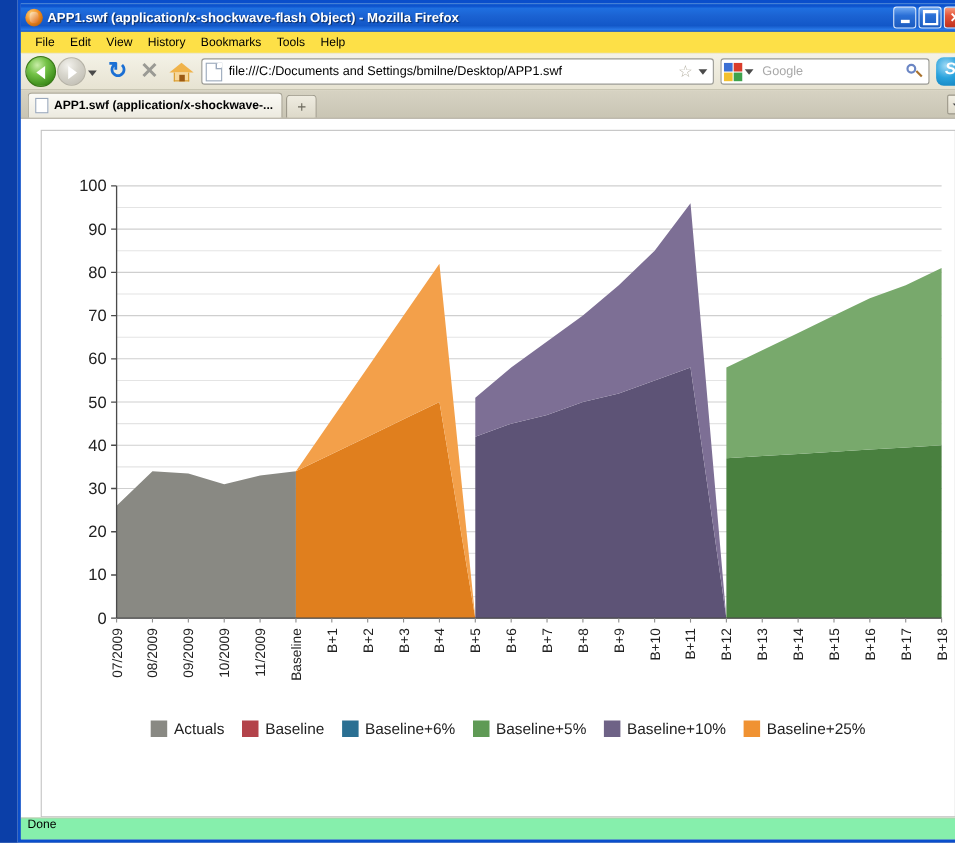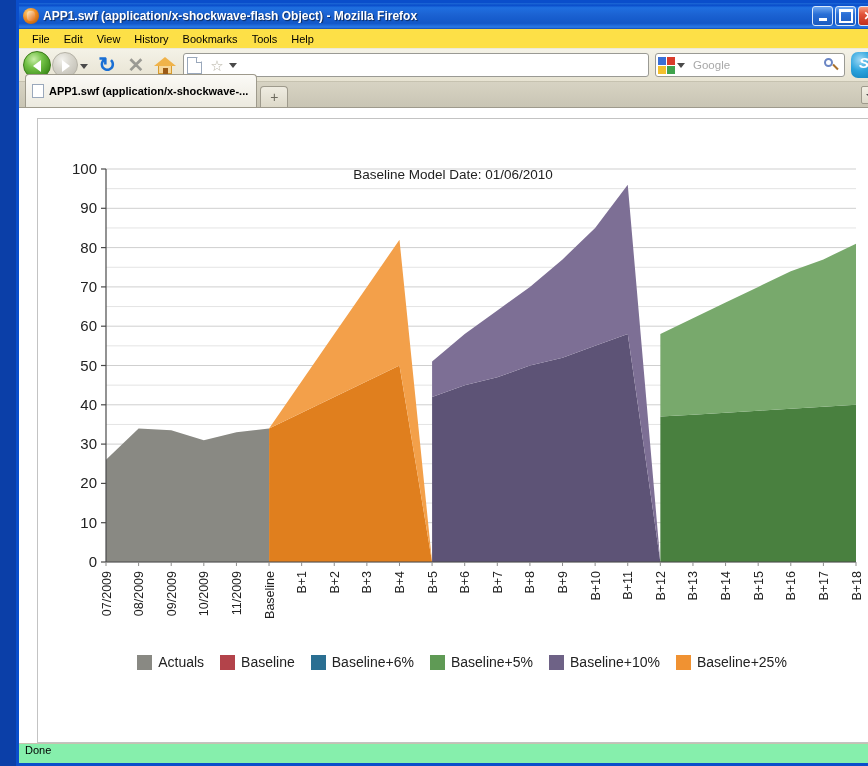--- a/index.html
+++ b/index.html
@@ -268,21 +268,21 @@
   
   #tabbar {
     height: 26px; flex: 0 0 26px;
     background: linear-gradient(180deg,#d7d3c3 0%,#c9c5b4 100%);
     display: flex; align-items: flex-end;
     padding-left: 6px;
     border-bottom: 1px solid #9e9a8c;
     position: relative;
   }
   .tab {
-    height: 33px;
+    height: 23px;
     background: linear-gradient(180deg,#fbfaf6 0%,#eceadf 100%);
     border: 1px solid #9e9a8c; border-bottom: none;
     border-radius: 4px 4px 0 0;
     display: flex; align-items: center;
     padding: 0 8px 0 6px;
     max-width: 270px;
   }
   .tab-favicon {
     width: 12px; height: 14px; flex: 0 0 12px;
     background: #fff; border: 1px solid #9aa8bb;
@@ -396,20 +396,21 @@
     <div id="reload-button" class="navbtn">↻</div>
     <div id="stop-button" class="navbtn">✕</div>
     <div id="home-button" class="navbtn">
       <span class="roof"></span>
         <span class="body"></span>
         <span class="door"></span>
     </div>
 
     <div id="urlbar">
       <div id="url-favicon"></div>
+      <div id="url-text">file:///C:/Documents and Settings/bmilne/Desktop/APP1.swf</div>
       <div id="bookmark-star">☆</div>
       <div id="urlbar-dropdown"></div>
     </div>
 
     <div id="searchbar">
       <div id="google-icon">
         <i class="g1"></i>
           <i class="g2"></i>
           <i class="g3"></i>
           <i class="g4"></i>
@@ -431,21 +432,20 @@
       <span class="tab-label">APP1.swf (application/x-shockwave-...</span>
     </div>
     <div id="newtab-button">+</div>
     <div id="tablist-dropdown"></div>
   </div>
 
   <div id="content">
 
     <div id="flash-panel">
 
-      <div id="chart-title">Baseline Model Date:  01/06/2010</div>
 
       <div id="plot-wrap">
         <svg id="chart-svg" width="832" height="560" viewBox="0 0 832 560">
           <g id="gridlines">
               <line x1="68" x2="818" y1="443" y2="443" stroke="#cfcfcf" stroke-width="1"></line>
               <line x1="68" x2="818" y1="423.35" y2="423.35" stroke="#e4e4e4" stroke-width="1"></line>
               <line x1="68" x2="818" y1="403.7" y2="403.7" stroke="#cfcfcf" stroke-width="1"></line>
               <line x1="68" x2="818" y1="384.05" y2="384.05" stroke="#e4e4e4" stroke-width="1"></line>
               <line x1="68" x2="818" y1="364.4" y2="364.4" stroke="#cfcfcf" stroke-width="1"></line>
               <line x1="68" x2="818" y1="344.75" y2="344.75" stroke="#e4e4e4" stroke-width="1"></line>

